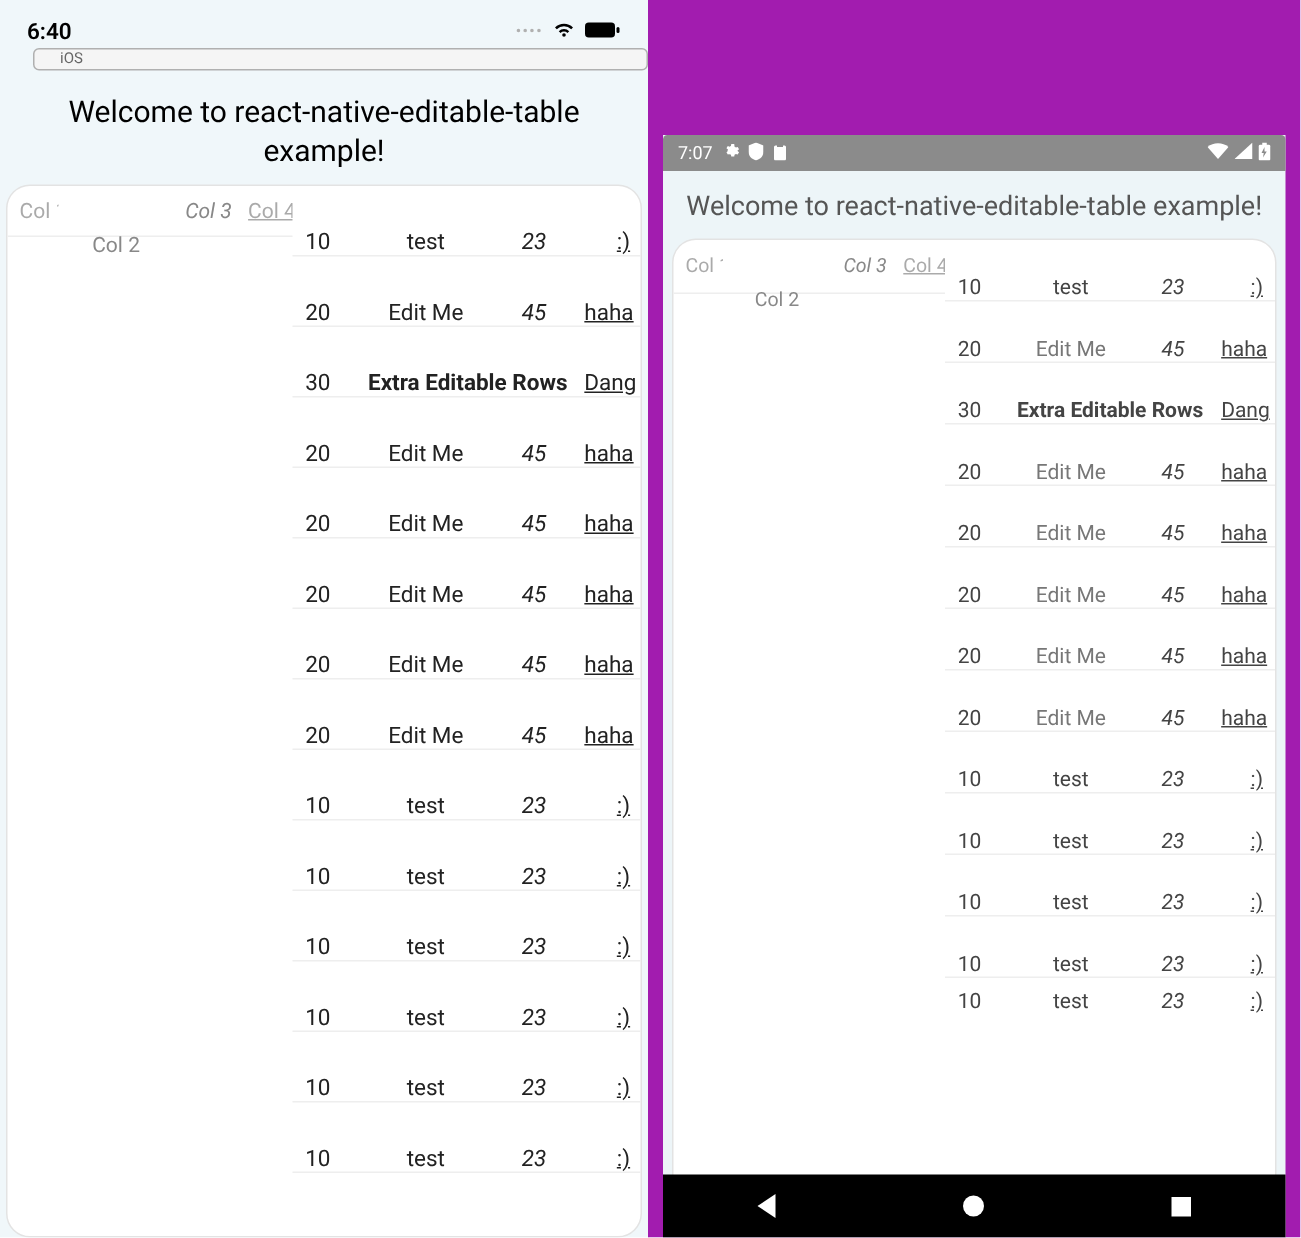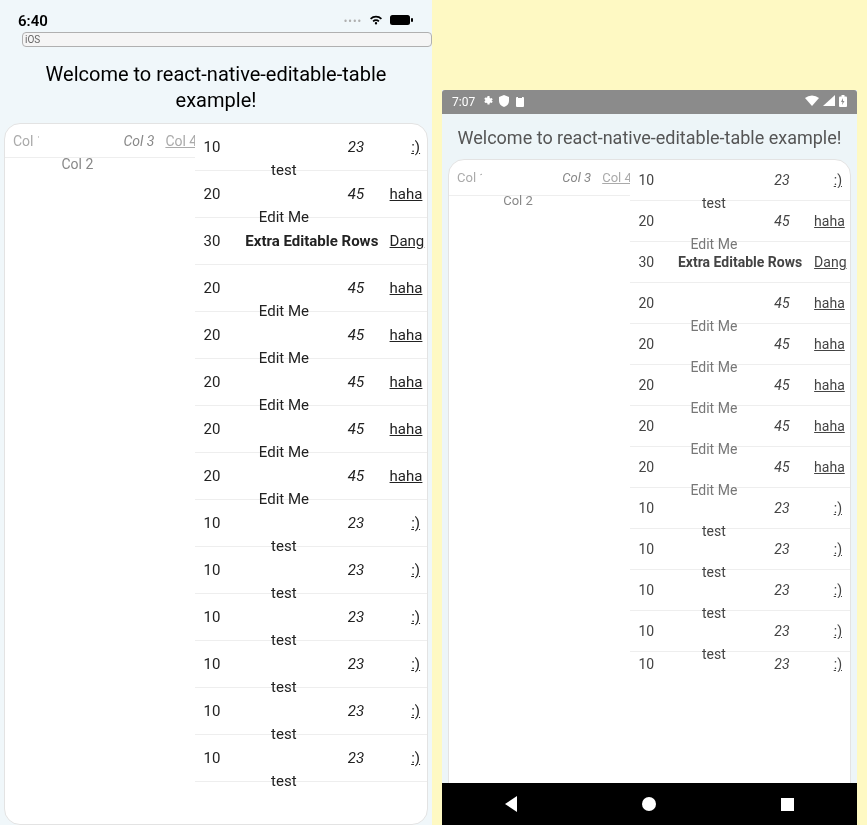--- a/index.html
+++ b/index.html
@@ -24,21 +24,21 @@
     flex-direction: column;
     position: relative;
   }
   .panel.ios {
     width: 432px;
     background: #f0f7fa;
     padding-top: 6px;
   }
   .panel.android {
     width: 435px;
-    background: #fef9c3;
+    background: #a21caf;
     padding-top: 90px;
     position: relative;
   }
   
   .ios-status {
     display: flex;
     justify-content: space-between;
     align-items: flex-end;
     padding: 0 18px;
     height: 24px;
@@ -52,21 +52,21 @@
     gap: 6px;
   }
   .dots { letter-spacing: 1px; color: #b0b0b0; font-size: 10px; }
   .wifi, .battery { display: inline-block; }
   .ios-badge {
     margin-left: 22px;
     margin-top: 2px;
     display: inline-block;
     border: 1px solid #b0b0b0;
     border-radius: 4px;
-    padding: 1px 2px;
+    padding: 1px 17px;
     font-size: 10px;
     color: #666;
     background: #f5f5f5;
   }
   .ios-title {
     text-align: center;
     font-size: 20px;
     font-weight: 400;
     color: #000;
     padding: 14px 10px 10px;
@@ -128,20 +128,21 @@
   .thead {
     color: #888;
     font-size: 14px;
     height: 34px;
   }
   .android .thead { height: 36px; font-size: 13px; }
   .trow {
     font-size: 15px;
     color: #222;
     height: 47px;
+    align-items: flex-end;
   }
   .android .trow { height: 41px; font-size: 14px; color: #444; }
   .cell {
     padding: 0 8px;
     overflow: hidden;
     white-space: nowrap;
   }
   .c1 { flex: 0 0 18%; text-align: left; }
   .c2 { flex: 1; text-align: center; margin-top: 46px; }
   .c3 { flex: 0 0 22%; text-align: center; font-style: italic; }

